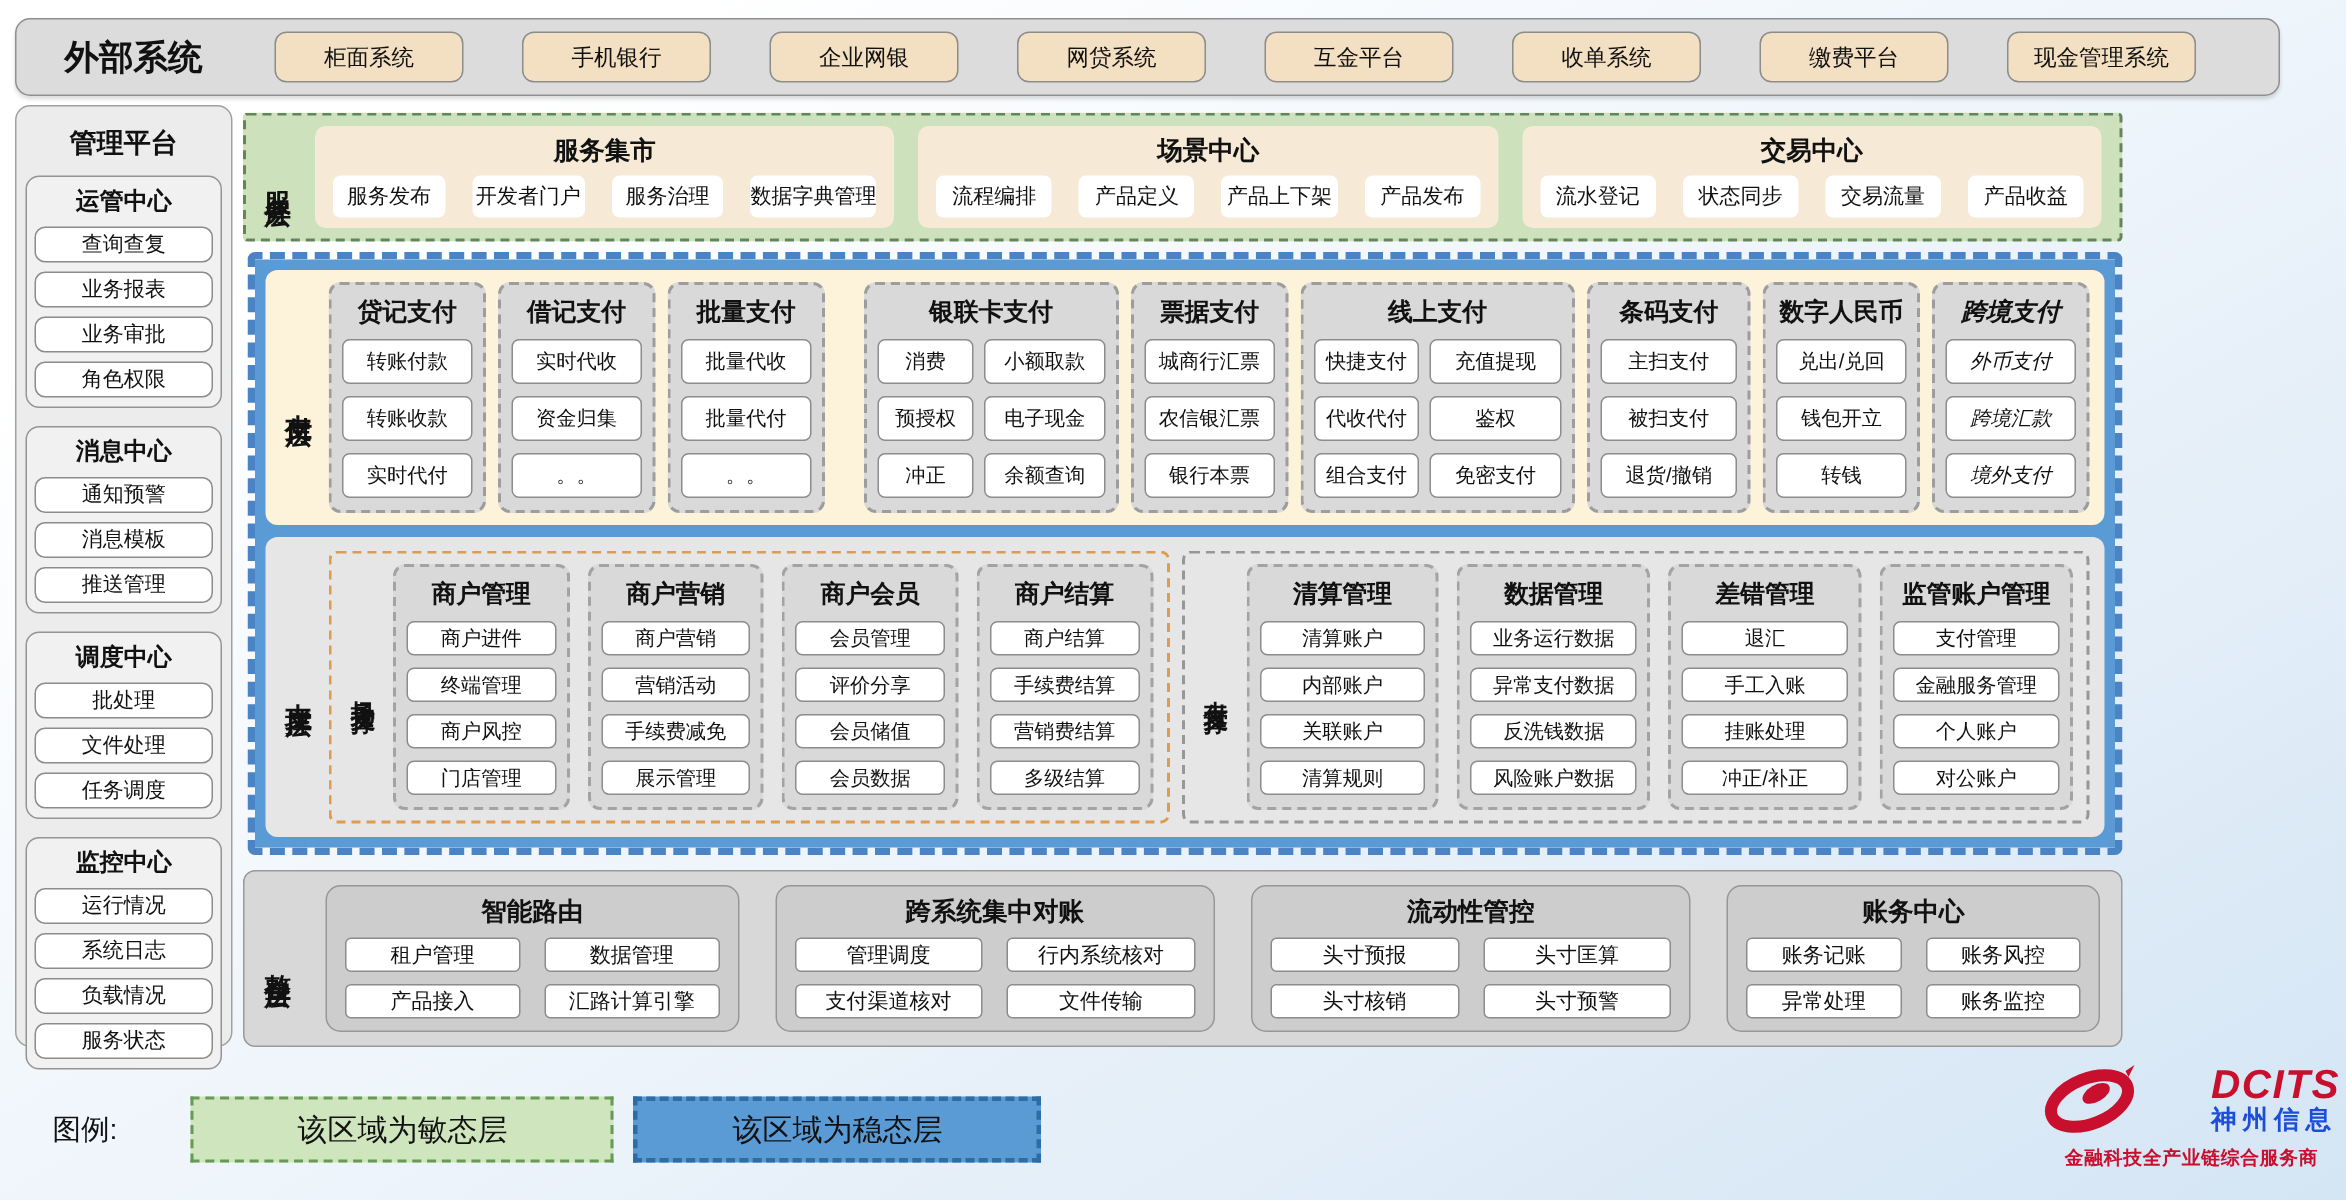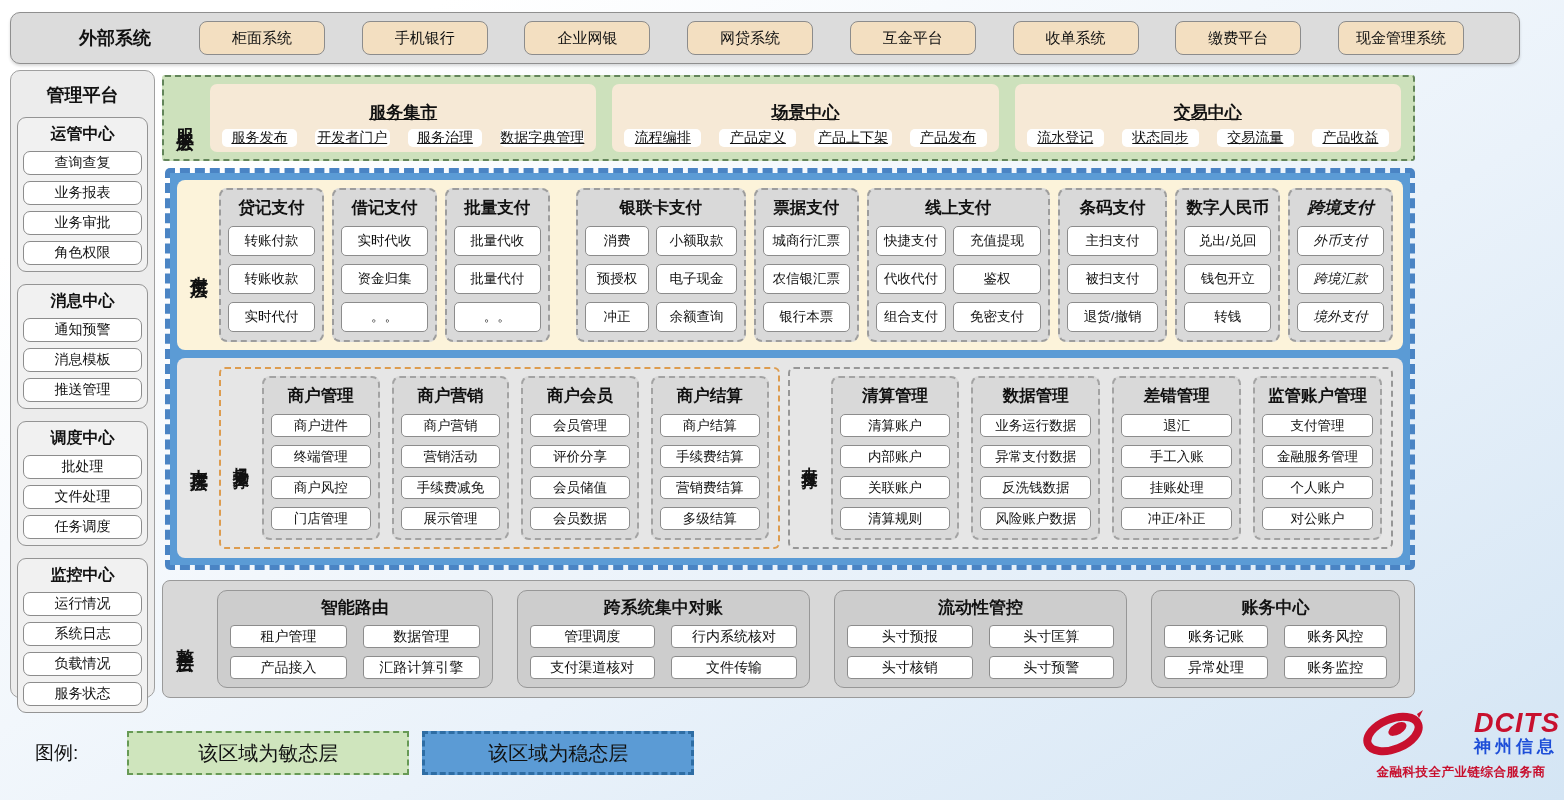--- a/index.html
+++ b/index.html
@@ -17,21 +17,21 @@
 
   .vlabel { writing-mode:vertical-rl; text-orientation:upright;
             font-weight:bold; display:flex; align-items:center; justify-content:center;
             letter-spacing:3px; line-height:1; }
 
   
   .ext-bar { position:absolute; left:10px; top:12px; width:1510px; height:52px;
              background:#dcdcdc; border:1px solid #8f8f8f; border-radius:10px;
              display:flex; align-items:center; padding:0 55px 0 32px;
              box-shadow:0 2px 3px rgba(0,0,0,.15); }
-  .ext-label { font-weight:bold; font-size:18px; margin-right:48px; flex:none;margin-left:36px; }
+  .ext-label { font-weight:bold; font-size:23px; margin-right:48px; flex:none; }
   .ext-items { flex:1; display:flex; justify-content:space-between; align-items:center; }
   .ext-btn { background:#f3dfc1; border:1px solid #8c8c8c; border-radius:8px;
              min-width:126px; height:34px; font-size:15px; padding:0 12px;
              display:flex; align-items:center; justify-content:center; }
 
   
   .mgmt { position:absolute; left:10px; top:70px; width:145px; height:628px;
           background:#ececec; border:1px solid #a0a0a0; border-radius:10px;
           padding:8px 6px; display:flex; flex-direction:column; }
   .mgmt-title { font-weight:bold; font-size:18px; text-align:center; margin:4px 0 10px; }
@@ -41,22 +41,22 @@
   .mgmt-group-title { font-weight:bold; font-size:16px; text-align:center; margin-bottom:6px; }
   .mgmt-group-items { flex:1; display:flex; flex-direction:column; justify-content:space-around; gap:6px; }
   .mgmt-btn { height:24px; border-radius:7px; font-size:14px; }
 
   
   .svc { position:absolute; left:162px; top:75px; width:1253px; height:86px;
          background:#cde1bc; border:2px dashed #63855a; border-radius:3px;
          display:flex; align-items:stretch; gap:12px; padding:7px 12px 7px 8px; }
   .svc-label { font-size:18px; width:26px; flex:none; }
   .svc-groups { flex:1; display:flex; gap:16px; }
-  .svc-group { flex:1; background:#f6e9d6; border-radius:7px; padding:16px 12px 7px;
-               display:flex; flex-direction:column;text-decoration:underline; }
+  .svc-group { flex:1; background:#f6e9d6; border-radius:7px; padding:4px 12px 7px;
+               display:flex; flex-direction:column; }
   .svc-group-title { font-weight:bold; font-size:17px; text-align:center; margin:1px 0 5px; }
   .svc-group-items { flex:1; display:flex; gap:18px; }
   .svc-btn { flex:1; border:none; border-radius:5px; font-size:14px; }
 
   
   .stable { position:absolute; left:165px; top:168px; width:1250px; height:402px;
             border:5px dashed #4a84c4; background:#5b9bd5; background-clip:padding-box;
             border-radius:5px; padding:7px; display:flex; flex-direction:column; gap:8px; }
 
   .pay { flex:none; height:170px; background:#fcf3da; border-radius:8px;

